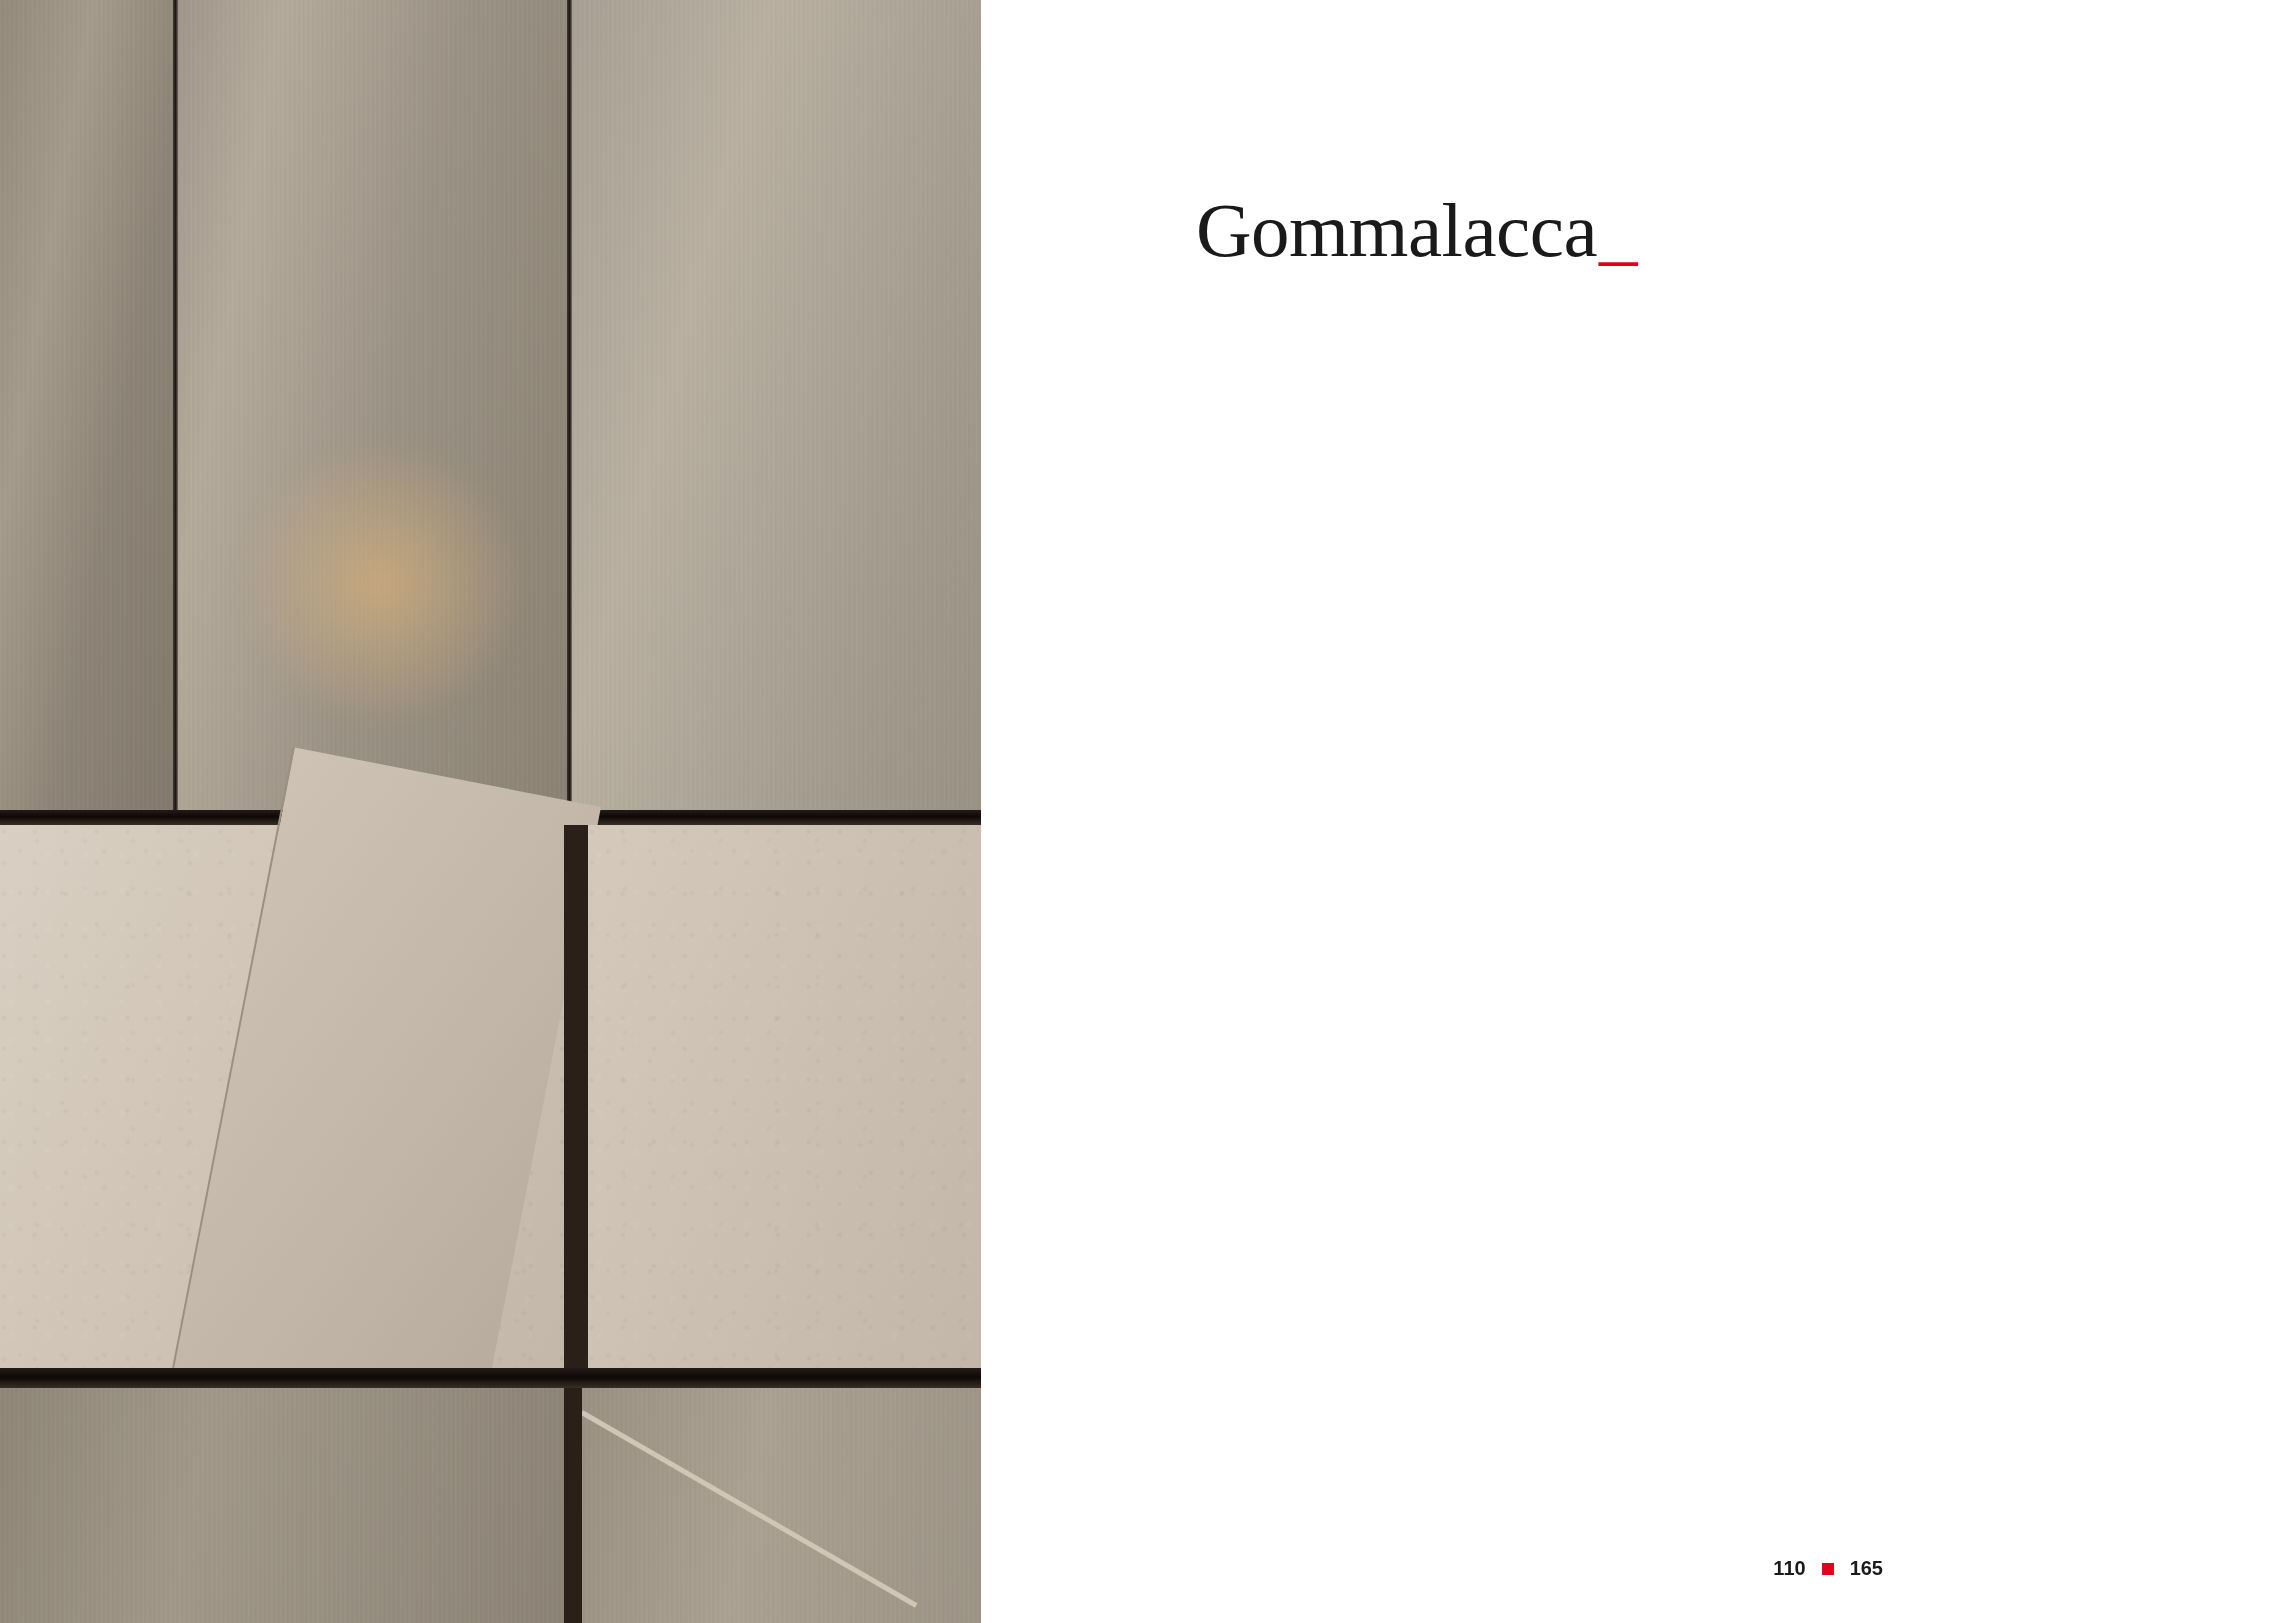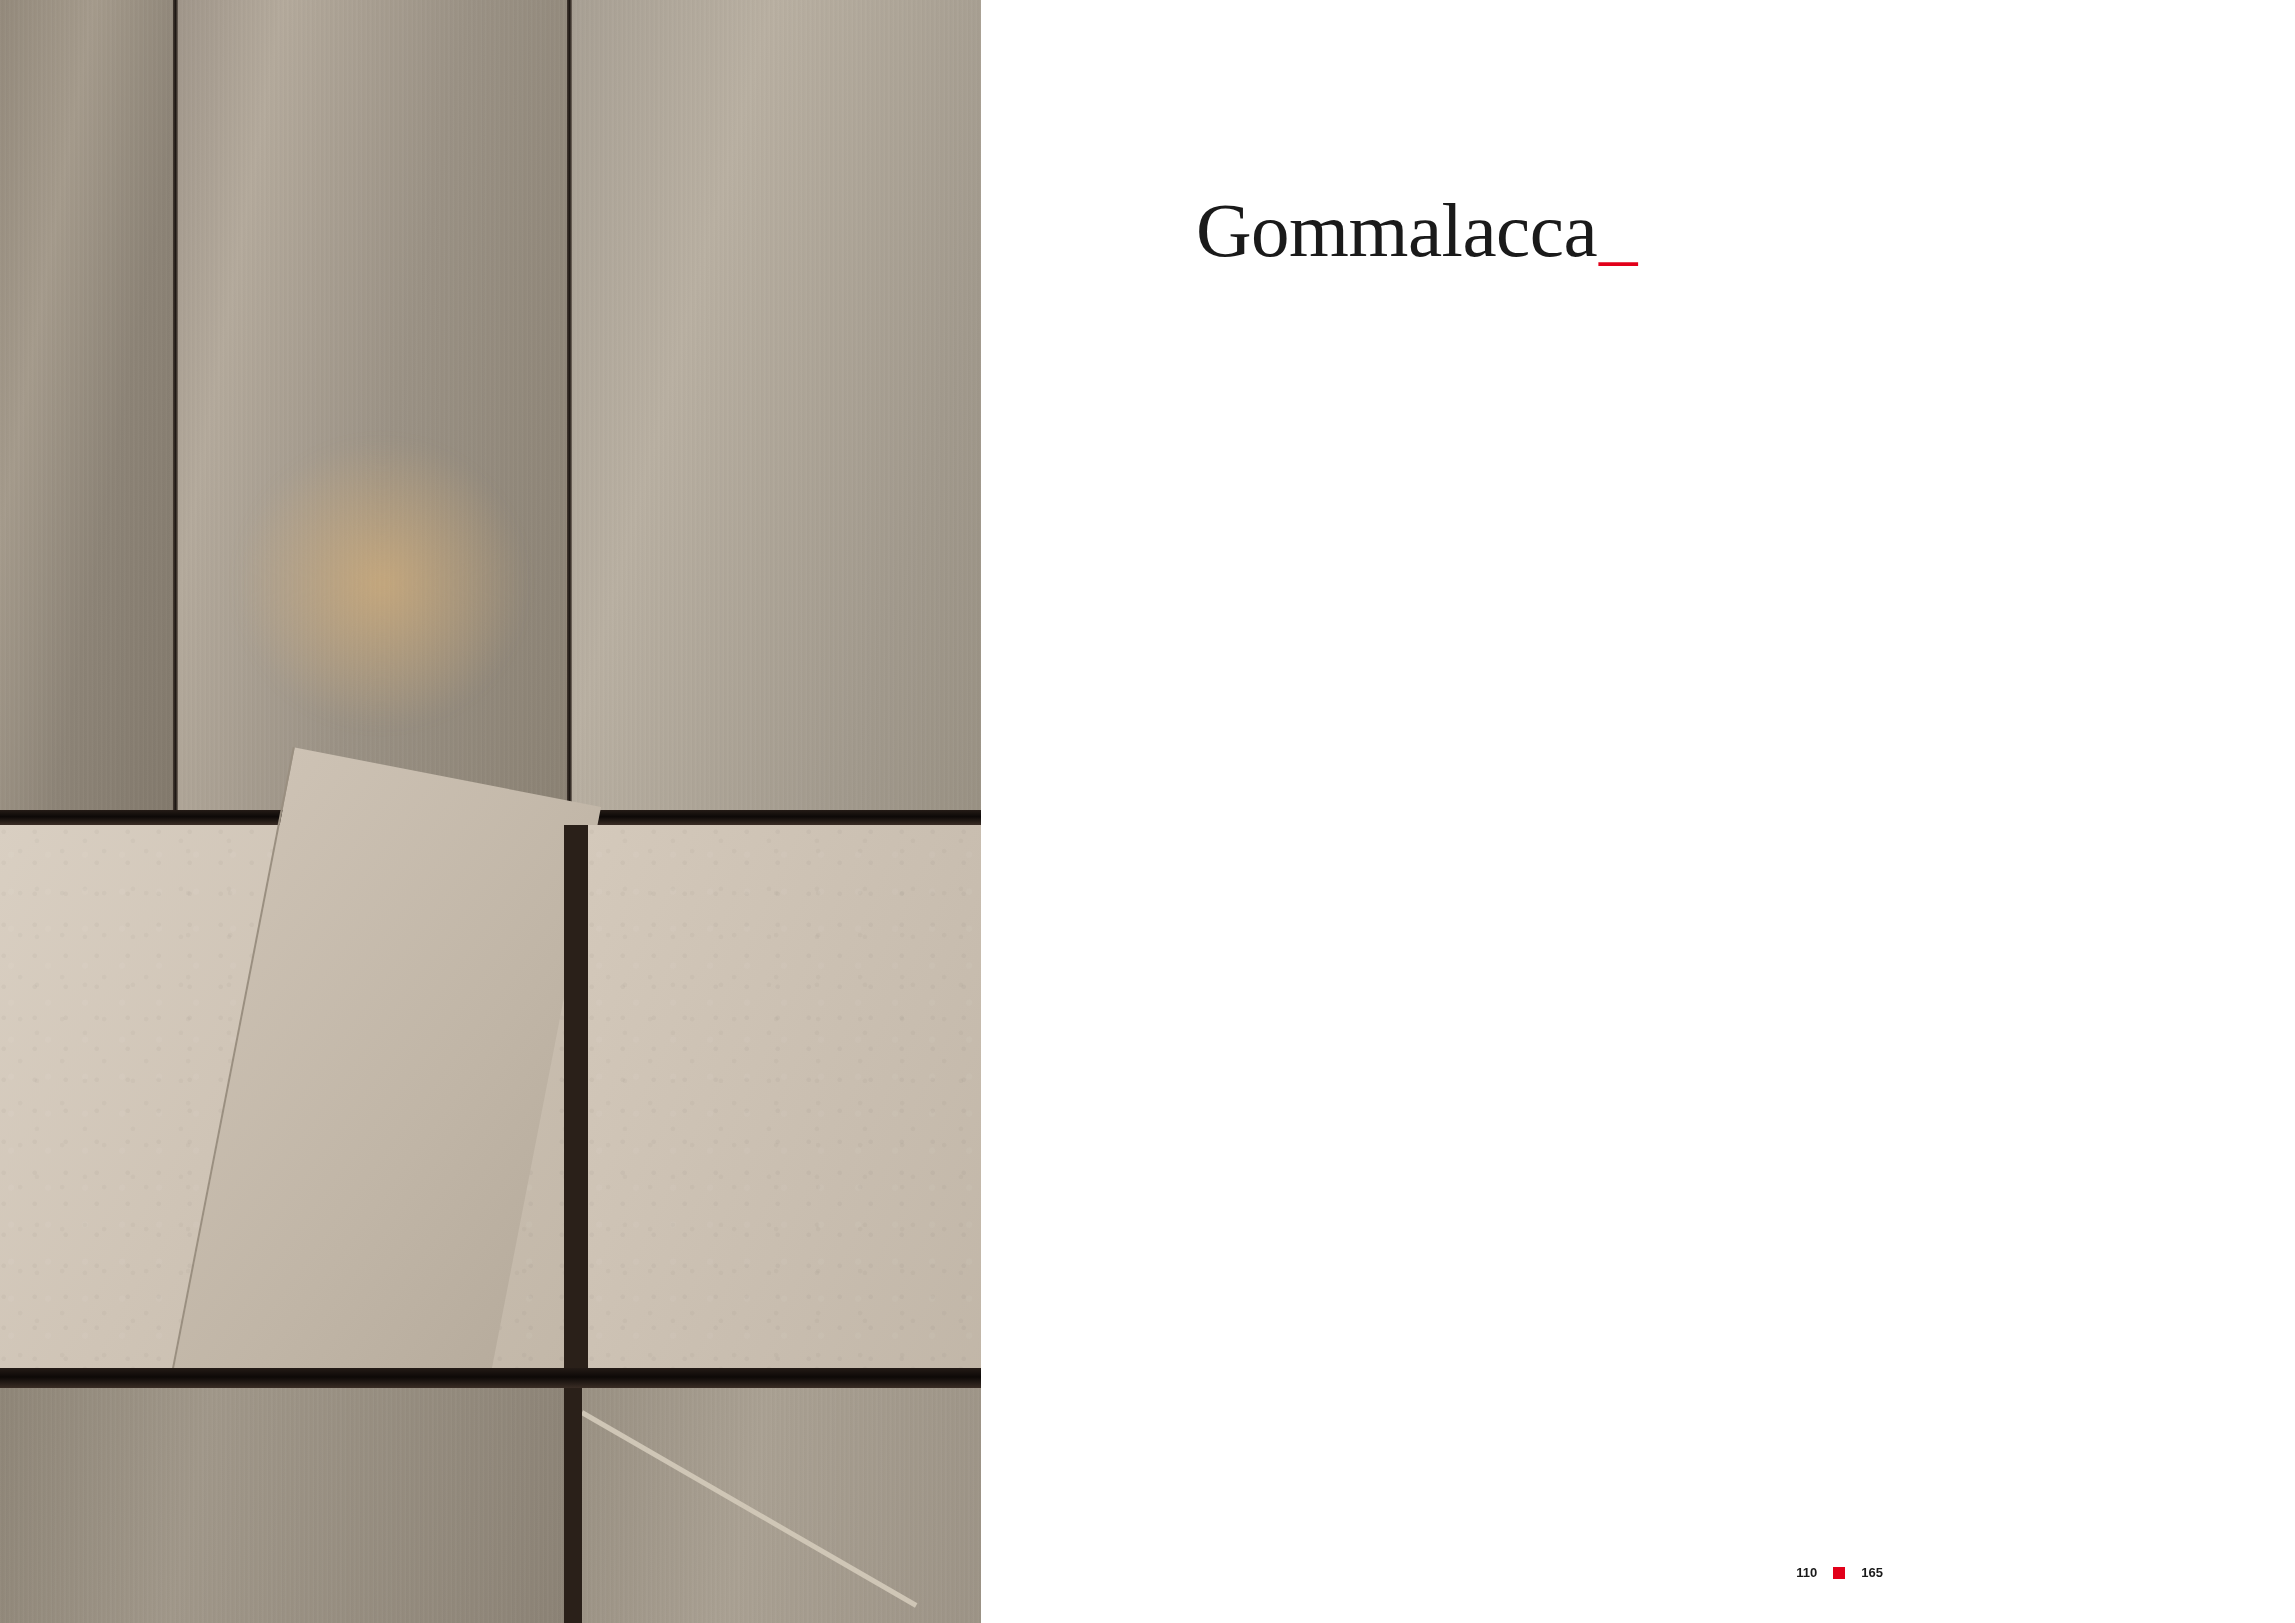--- a/index.html
+++ b/index.html
@@ -156,21 +156,21 @@
   }
 
   .folio {
     position: absolute;
     right: 57px;
     bottom: 44px;
     display: flex;
     align-items: center;
     gap: 16px;
     font-family: "Liberation Sans", sans-serif;
-    font-size: 13px;
+    font-size: 20px;
     font-weight: 700;
     color: #1a1a1a;
   }
   .folio .dot {
     width: 12px;
     height: 12px;
     background: #e2001a;
     display: inline-block;
   }
 </style>

